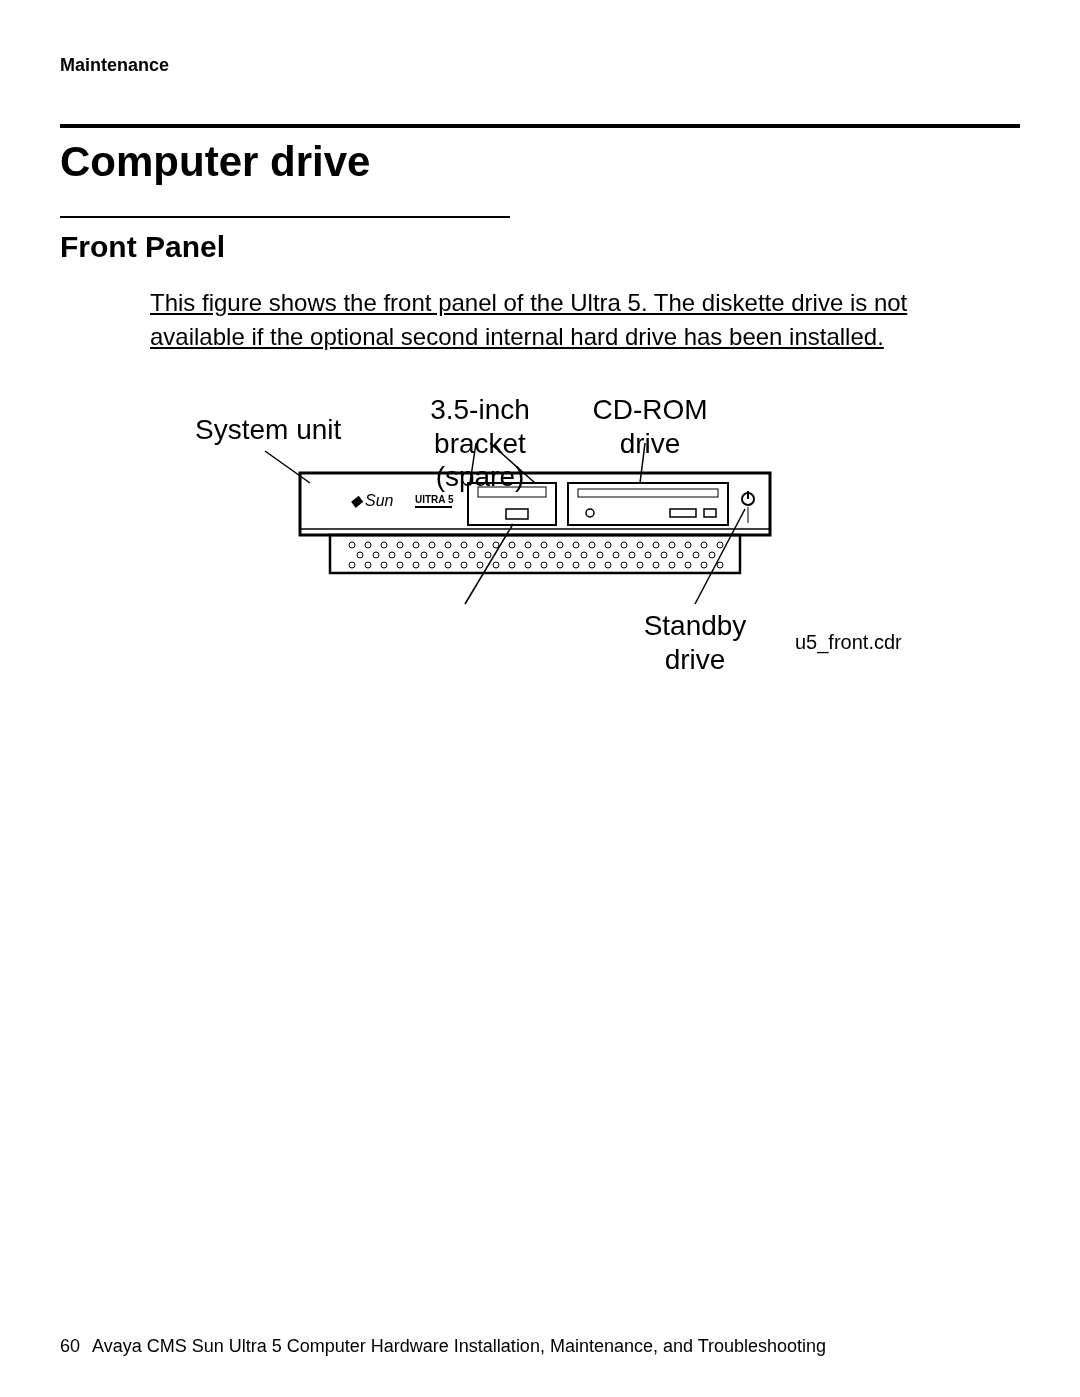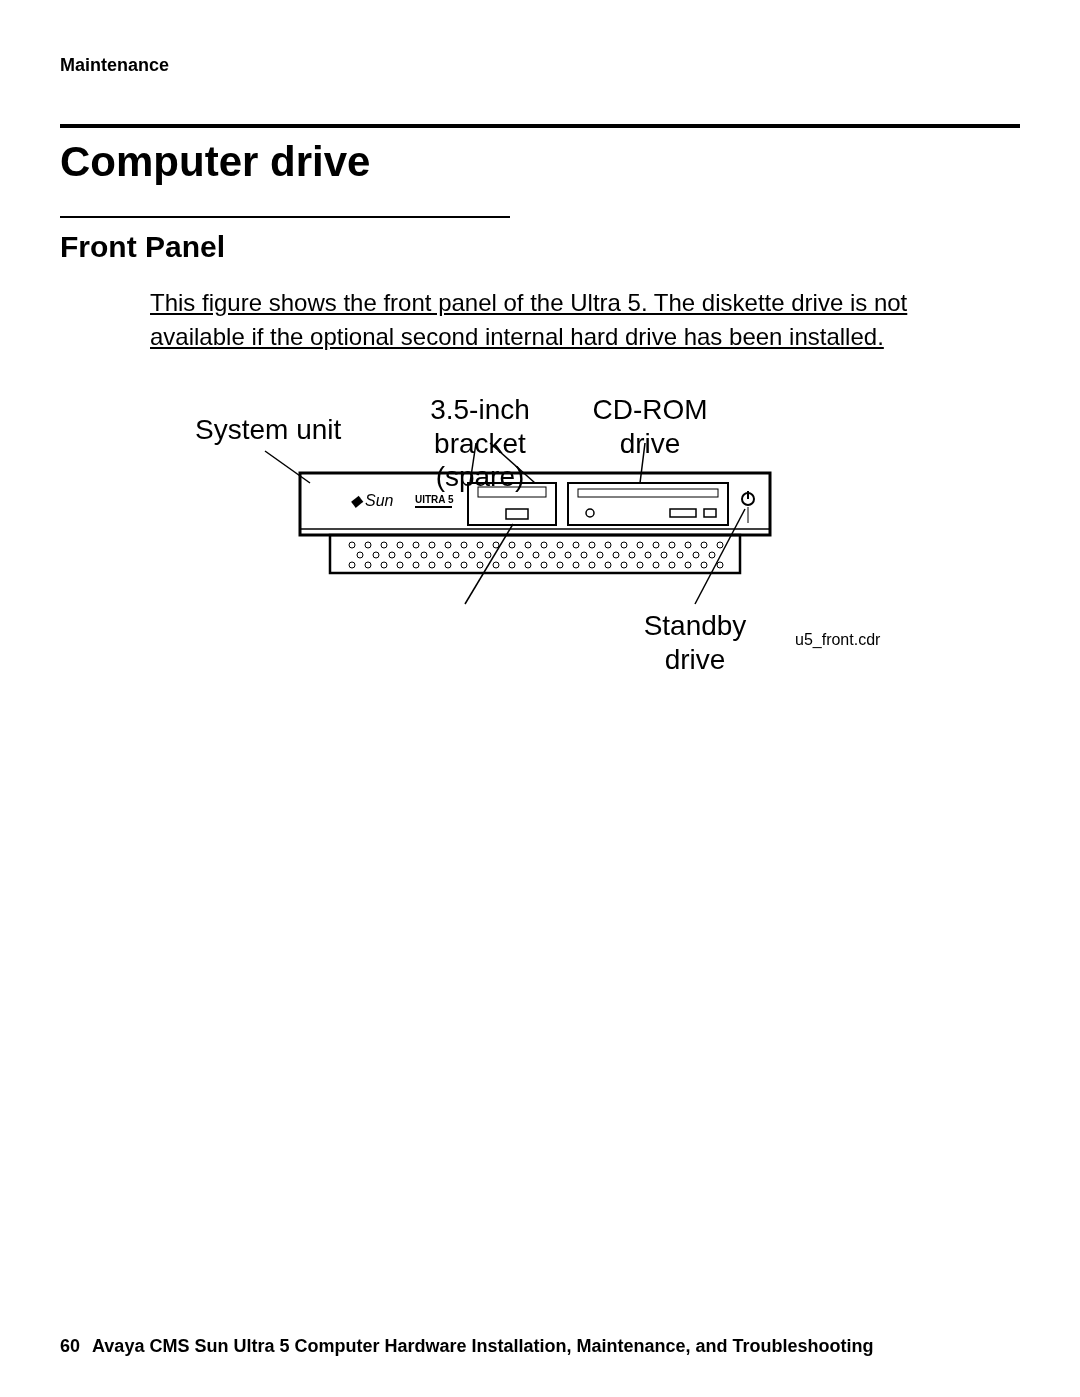--- a/index.html
+++ b/index.html
@@ -56,28 +56,28 @@
   }
   .figure-wrap svg{position:absolute;left:0;top:0;}
   .callout{
     position:absolute;
     font-size:28px;
     line-height:1.2;
     text-align:center;
   }
   .file-label{
     position:absolute;
-    font-size:16px;
+    font-size:20px;
   }
   .footer{
     position:absolute;
     left:60px;
     bottom:40px;
     font-size:18px;
-    font-weight:bold;
+    font-weight:normal;
   }
   .pagenum{
     display:inline-block;
     margin-right:12px;
   }
 </style>
 </head>
 <body>
 
 <div class="page">

